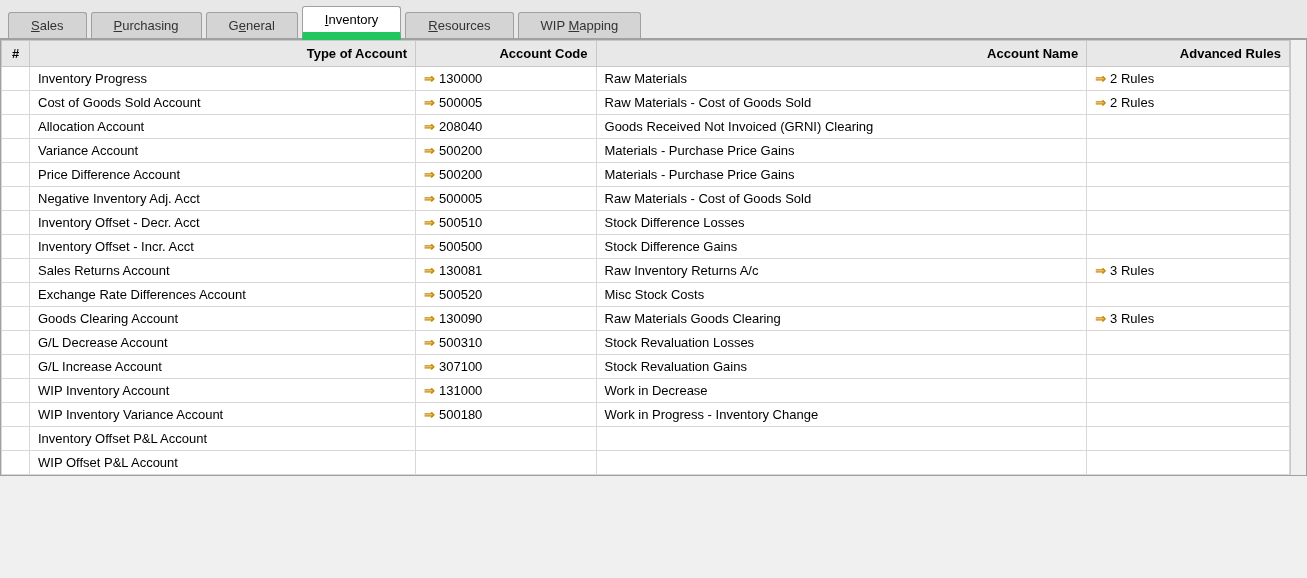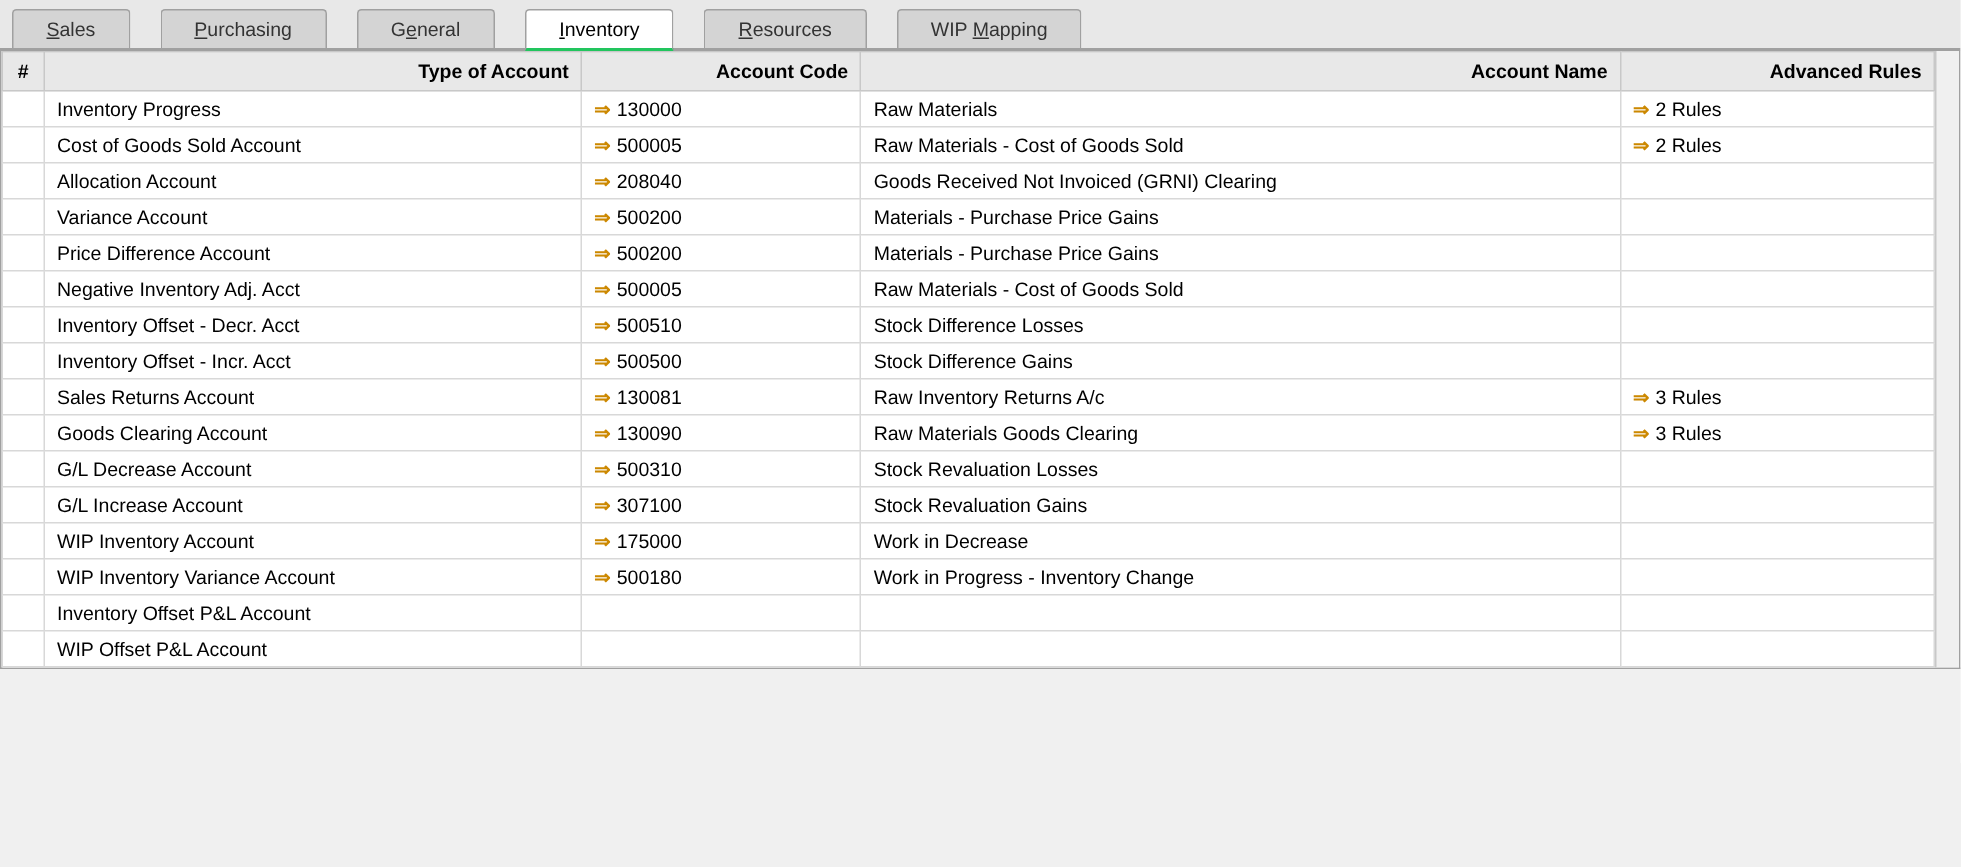--- a/index.html
+++ b/index.html
@@ -18,30 +18,30 @@
       padding-top: 4px;
       padding-left: 8px;
     }
 
     .tab {
       padding: 5px 22px;
       border: 1px solid #a0a0a0;
       border-bottom: none;
       background: #d4d4d4;
       cursor: pointer;
-      margin-right: 20px;
+      margin-right: 4px;
       font-size: 13px;
       color: #333;
       border-radius: 3px 3px 0 0;
       white-space: nowrap;
     }
 
     .tab.active {
       background: #ffffff;
-      border-bottom: 2px solid #22c55e;
+      border-bottom: 8px solid #22c55e;
       font-weight: normal;
       color: #000;
       position: relative;
       bottom: -2px;
       z-index: 2;
     }
 
     .main-container {
       background: #ffffff;
       border: 1px solid #a0a0a0;
@@ -204,20 +204,27 @@
               </tr>
               <tr>
                 <td class="hash-col"></td>
                 <td>Sales Returns Account</td>
                 <td><span class="arrow-icon">⇒</span><span>130081</span></td>
                 <td>Raw Inventory Returns A/c</td>
                 <td><span class="arrow-icon">⇒</span><span>3 Rules</span></td>
               </tr>
               <tr>
                 <td class="hash-col"></td>
+                <td>Exchange Rate Differences Account</td>
+                <td><span class="arrow-icon">⇒</span><span>500520</span></td>
+                <td>Misc Stock Costs</td>
+                <td></td>
+              </tr>
+              <tr>
+                <td class="hash-col"></td>
                 <td>Goods Clearing Account</td>
                 <td><span class="arrow-icon">⇒</span><span>130090</span></td>
                 <td>Raw Materials Goods Clearing</td>
                 <td><span class="arrow-icon">⇒</span><span>3 Rules</span></td>
               </tr>
               <tr>
                 <td class="hash-col"></td>
                 <td>G/L Decrease Account</td>
                 <td><span class="arrow-icon">⇒</span><span>500310</span></td>
                 <td>Stock Revaluation Losses</td>
@@ -226,21 +233,21 @@
               <tr>
                 <td class="hash-col"></td>
                 <td>G/L Increase Account</td>
                 <td><span class="arrow-icon">⇒</span><span>307100</span></td>
                 <td>Stock Revaluation Gains</td>
                 <td></td>
               </tr>
               <tr>
                 <td class="hash-col"></td>
                 <td>WIP Inventory Account</td>
-                <td><span class="arrow-icon">⇒</span><span>175000</span></td>
+                <td><span class="arrow-icon">⇒</span><span>131000</span></td>
                 <td>Work in Decrease</td>
                 <td></td>
               </tr>
               <tr>
                 <td class="hash-col"></td>
                 <td>WIP Inventory Variance Account</td>
                 <td><span class="arrow-icon">⇒</span><span>500180</span></td>
                 <td>Work in Progress - Inventory Change</td>
                 <td></td>
               </tr>

